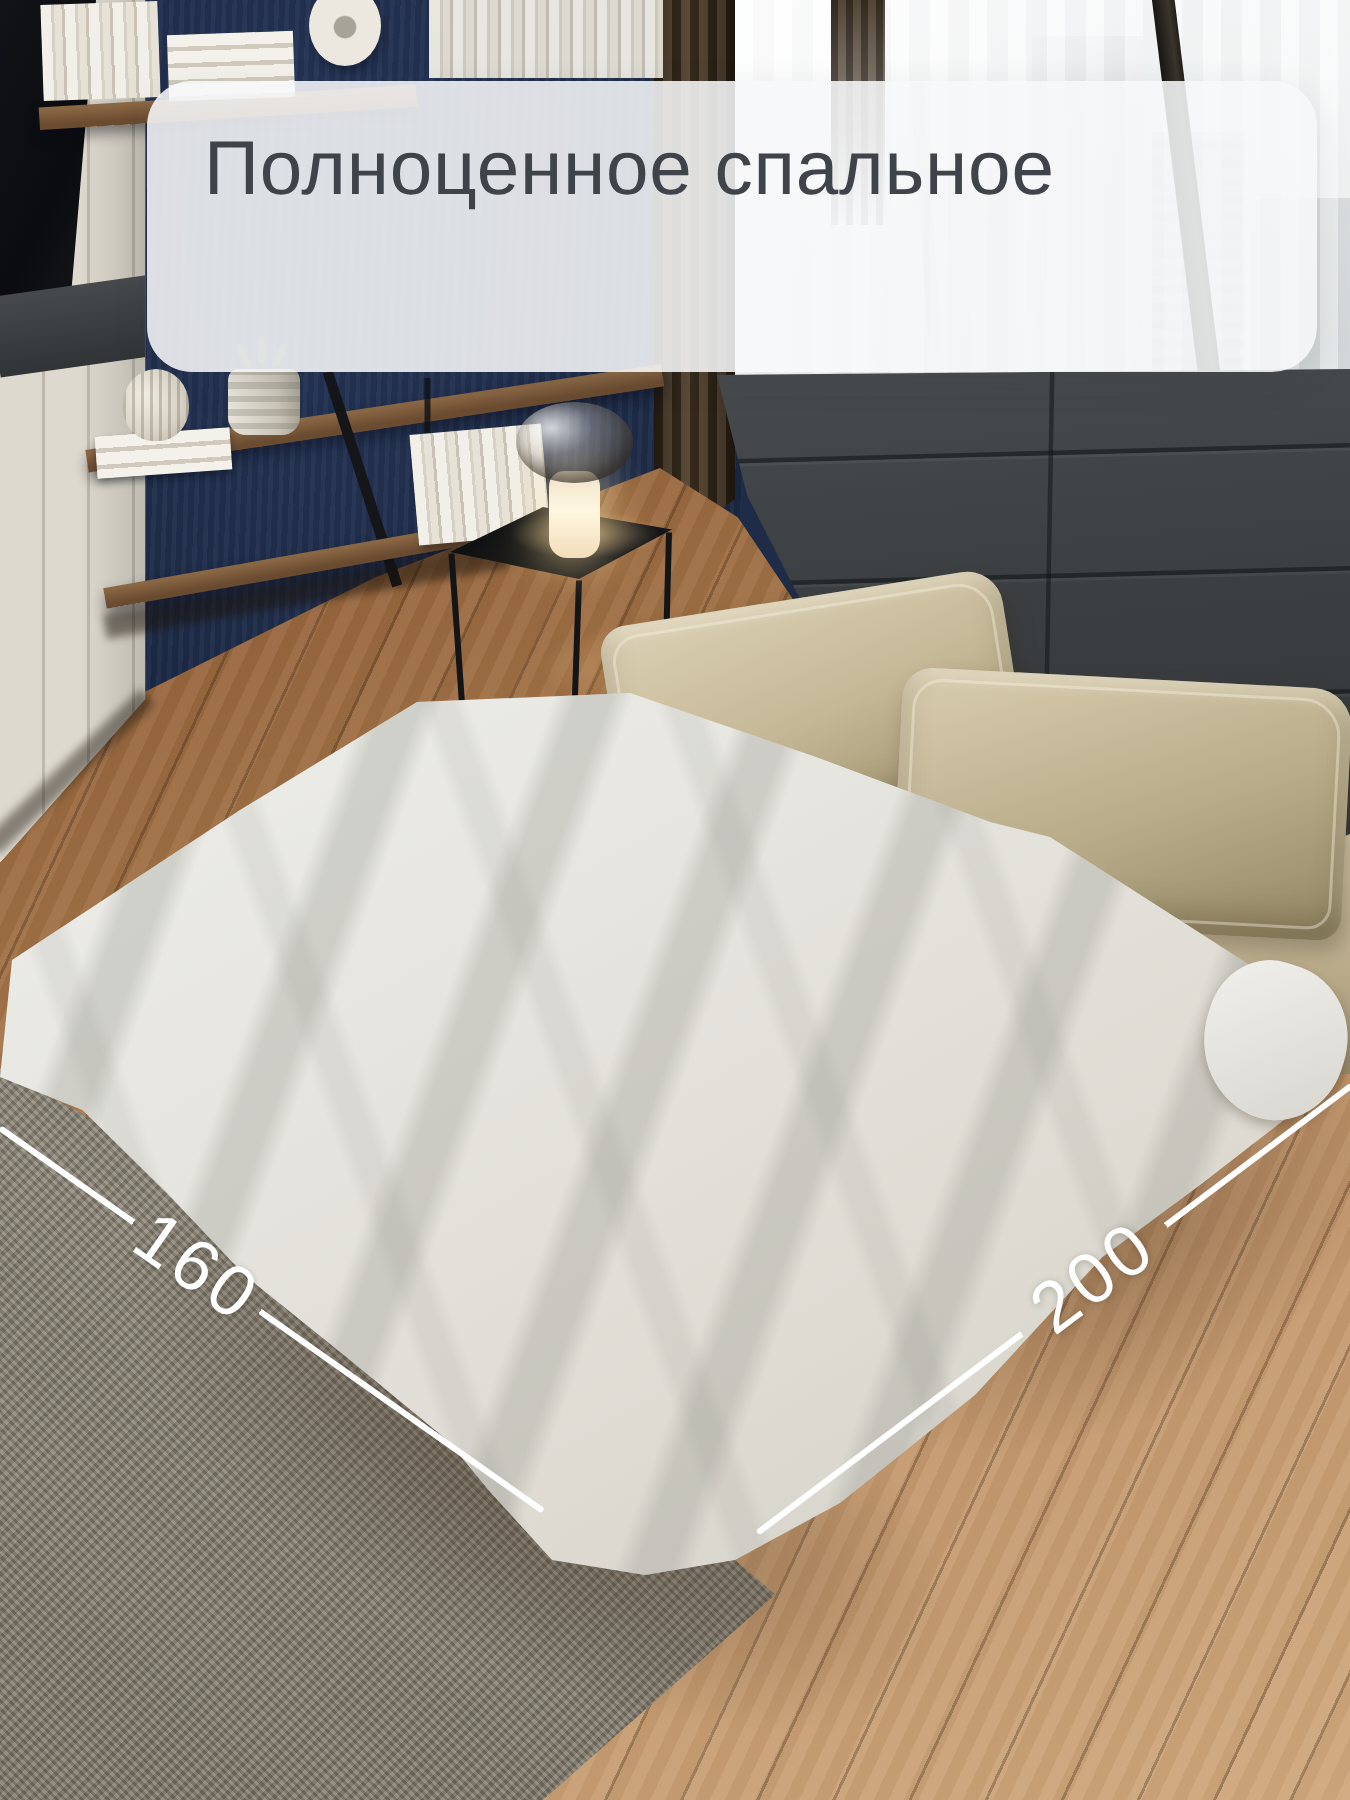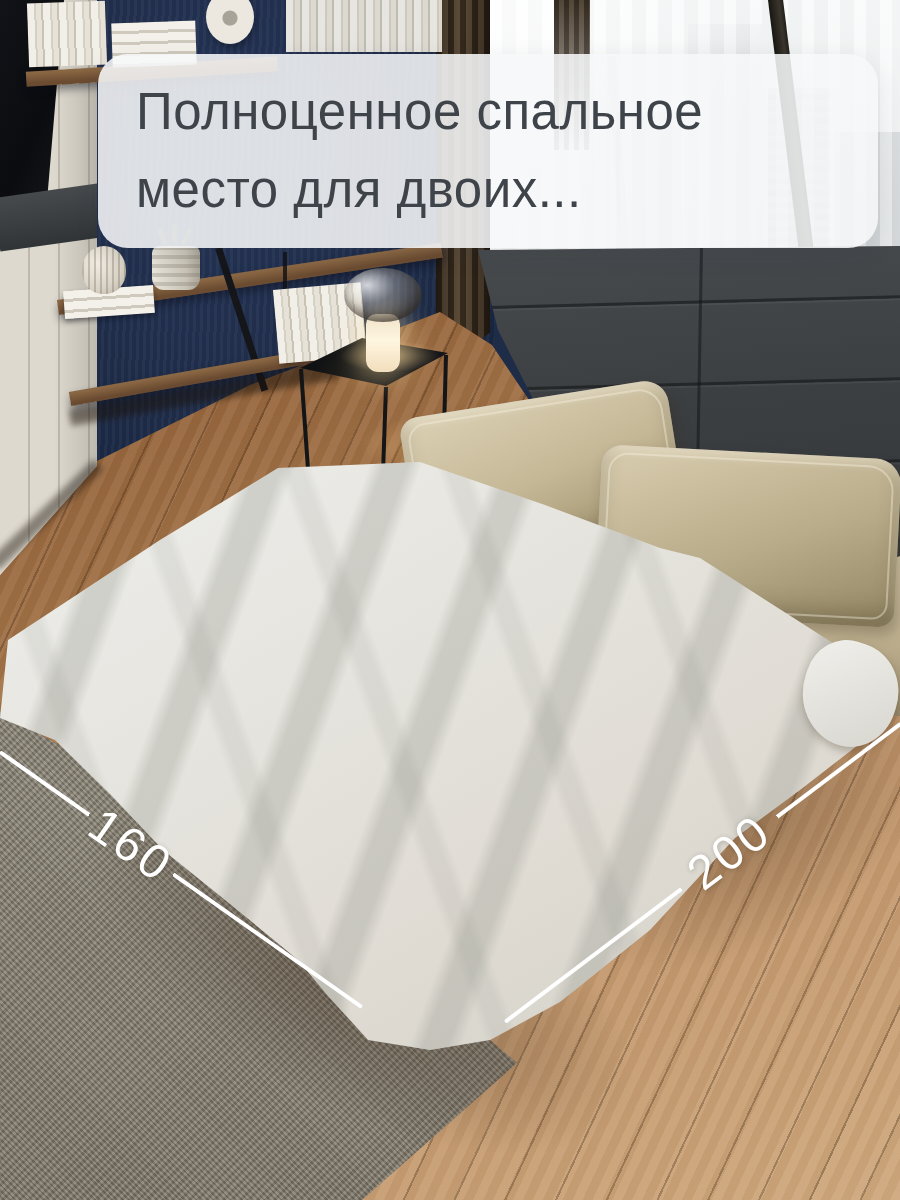--- a/index.html
+++ b/index.html
@@ -255,16 +255,15 @@
   <div class="sheet"></div>
   <div class="sheet-trail"></div>
 
   <div class="dim-line dim-line-160"></div>
   <div class="dim-label dim-label-160">160</div>
   <div class="dim-line dim-line-200"></div>
   <div class="dim-label dim-label-200">200</div>
 
   <div class="caption">
     <div class="caption-line caption-line-1">Полноценное спальное</div>
-    <div class="caption-line caption-line-2">место для двоих...</div>
   </div>
 
 </div>
 
 </body></html>

